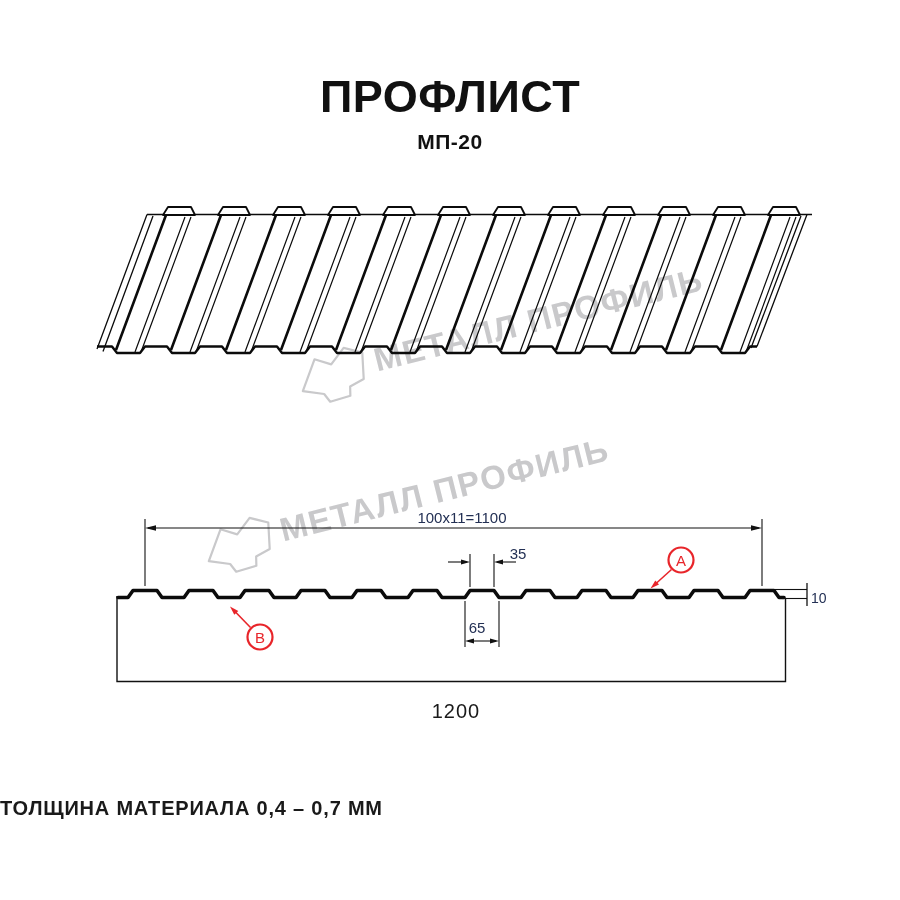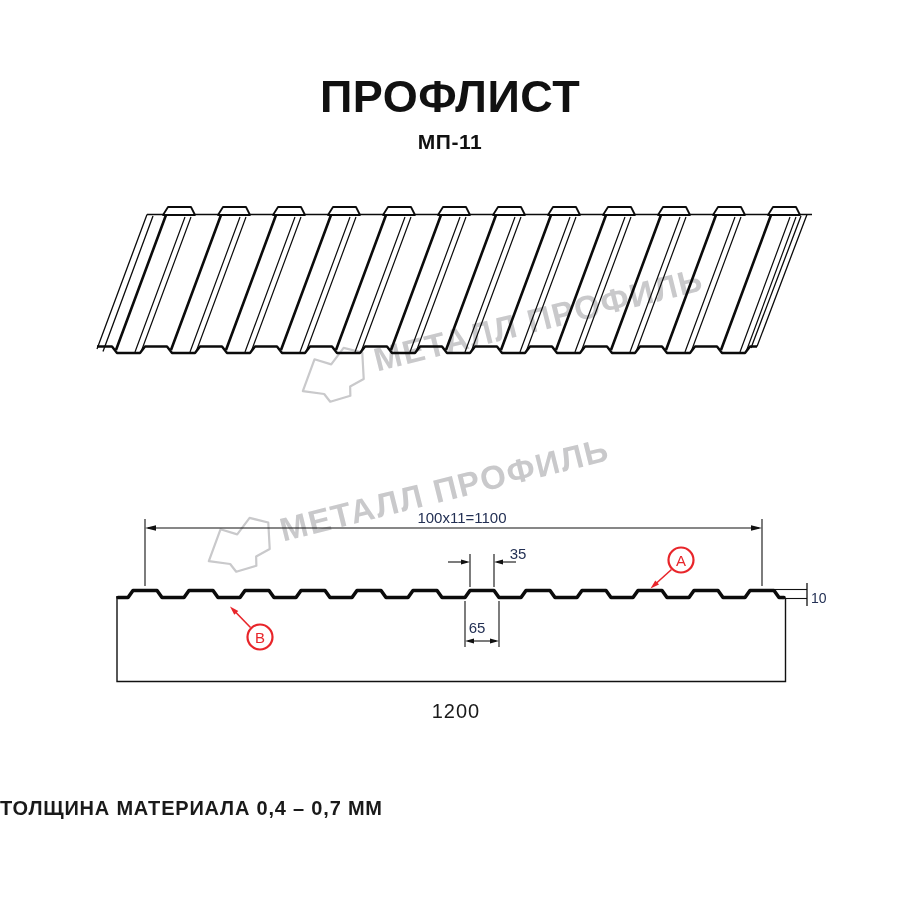--- a/index.html
+++ b/index.html
@@ -19,21 +19,21 @@
   .dim-text-sm{font-size:14px;}
   .width-text{font-size:20px;font-weight:500;letter-spacing:1px;}
   .callout-letter{font-size:15px;font-weight:400;}
 </style>
 </head>
 <body>
 
 <div class="stage">
 
   <div class="title">ПРОФЛИСТ</div>
-  <div class="subtitle">МП-11</div>
+  <div class="subtitle">МП-20</div>
 
   <svg id="svg-sheet" width="900" height="215" viewBox="0 190 900 215">
 
     <g transform="translate(290,352) rotate(-14)">
       <path d="M3 41 L22 13 L37 22 L53 9 L70 18 L65 44 L50 48 L48 57 L27 58 L23 49 Z" fill="none" stroke="#c9c9cb" stroke-width="2.2" stroke-linejoin="round"></path>
       <text x="80" y="40" fill="#c9c9cb" class="wm-text">МЕТАЛЛ ПРОФИЛЬ</text>
     </g>
 
     <path d="M147 214.5 L812 214.5" stroke="#0b0b0b" stroke-width="1.3" fill="none"></path>
 

